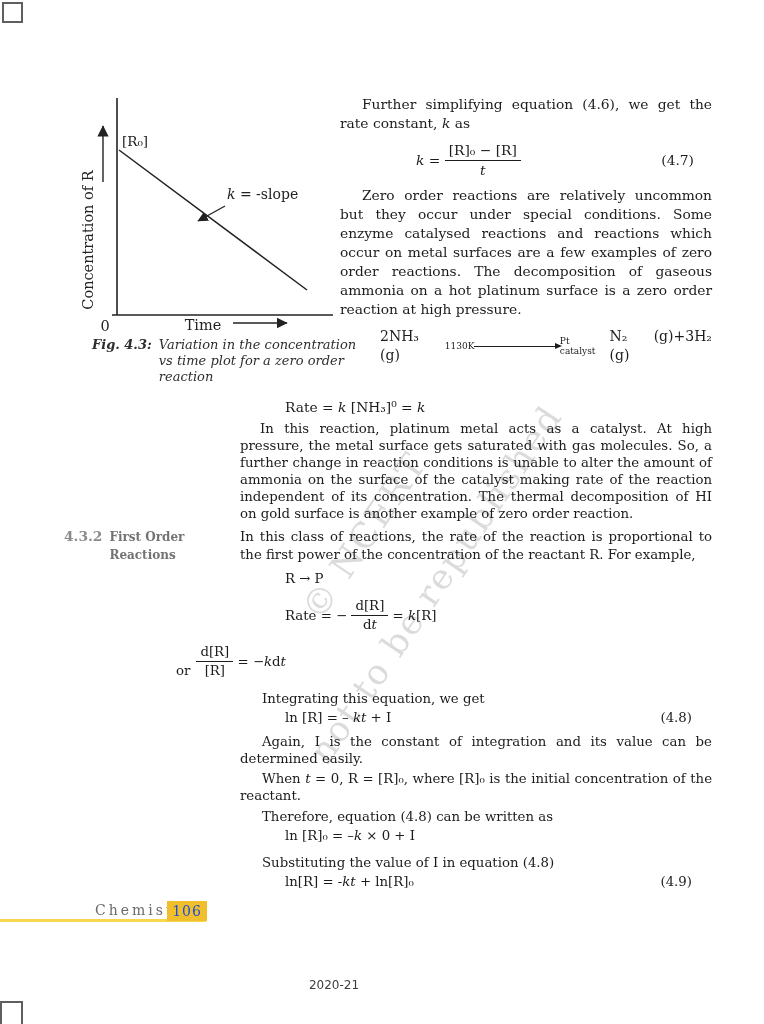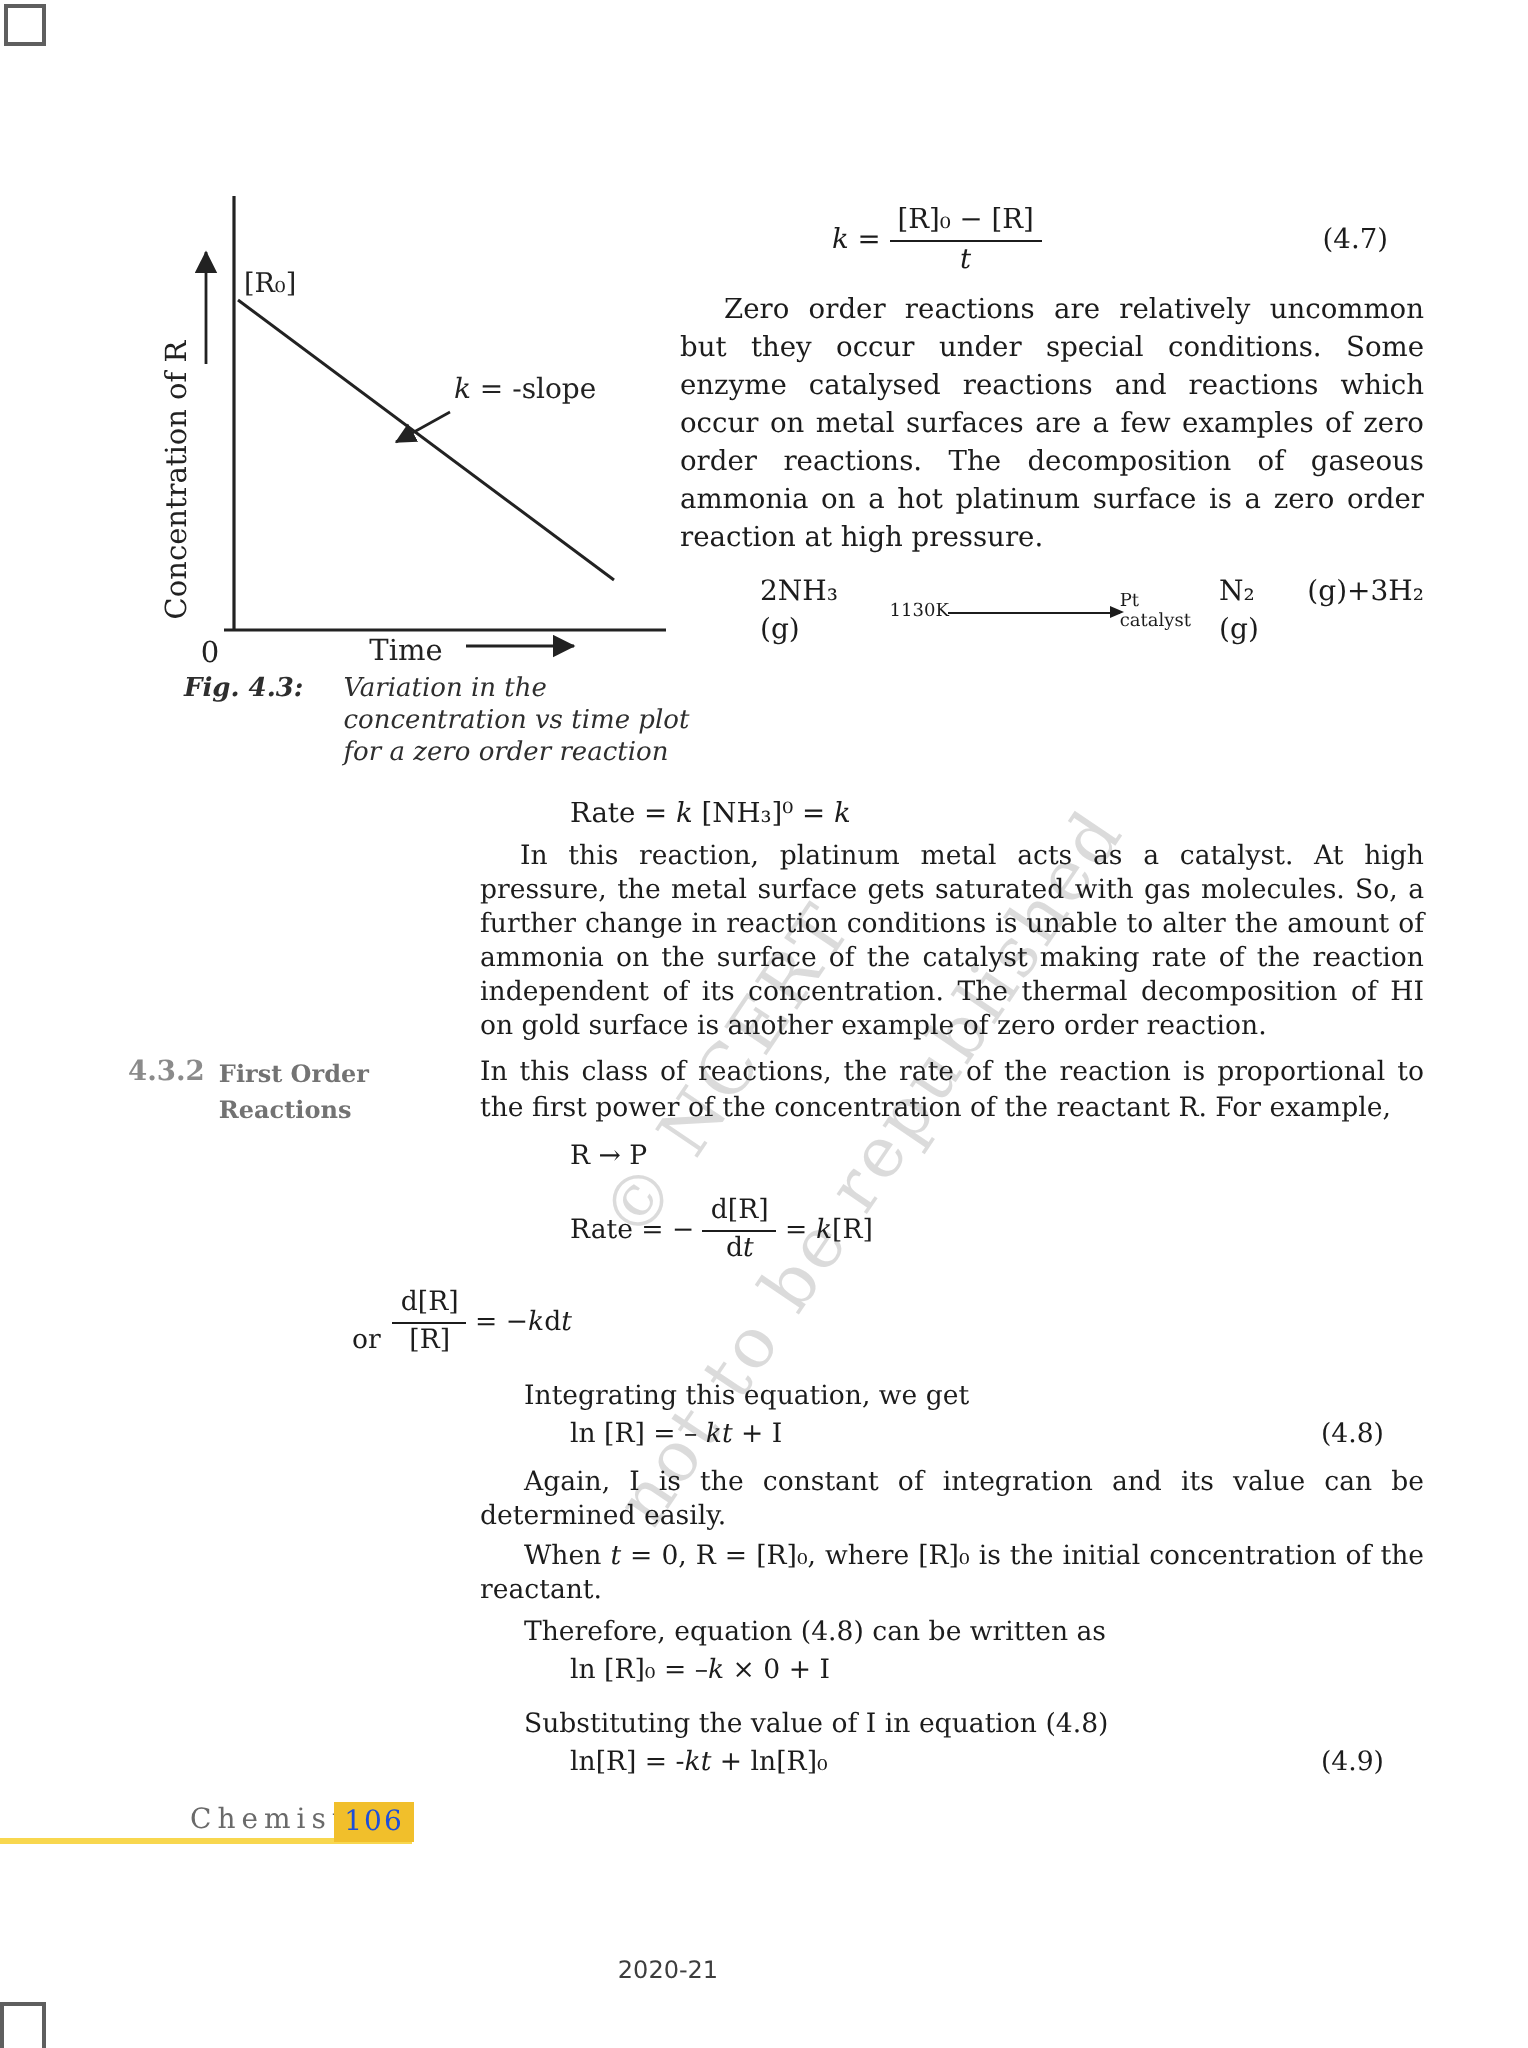--- a/index.html
+++ b/index.html
@@ -15,21 +15,21 @@
     display:flex;flex-direction:column;align-items:center;justify-content:center;gap:46px;
     transform:rotate(-56deg);color:#bfbfbf;opacity:.55;font-size:35px;white-space:nowrap;
     letter-spacing:2px;z-index:0;pointer-events:none;}
 
   .layer{position:absolute;z-index:1;}
 
   
   #figure-plot{left:55px;top:90px;width:285px;height:245px;}
   #figure-plot svg{width:100%;height:100%;}
   #figure-plot text{font-family:"DejaVu Serif",serif;fill:#222;}
-  #fig-caption{left:92px;top:337px;width:275px;display:flex;gap:20px;
+  #fig-caption{left:92px;top:337px;width:275px;display:flex;gap:7px;
     font-size:13px;font-style:italic;color:#2e2e2e;line-height:16px;}
   #fig-caption .cap-label{font-weight:bold;white-space:nowrap;}
   #fig-caption .cap-text{width:200px;}
 
   
   #col-right{left:340px;top:93px;width:372px;font-size:13.8px;line-height:19px;text-align:justify;}
   .indent{text-indent:22px;}
   .eq-row{display:flex;align-items:center;padding-right:18px;}
   .frac{display:inline-flex;flex-direction:column;align-items:center;vertical-align:middle;line-height:1.25;}
   .frac .num{padding:0 4px 1px 4px;border-bottom:1.2px solid #1c1c1c;}
@@ -109,20 +109,21 @@
       <text x="148" y="240" font-size="14.5" text-anchor="middle">Time</text>
     </svg>
   </div>
 
   <div id="fig-caption" class="layer">
     <span class="cap-label">Fig. 4.3:</span>
     <span class="cap-text">Variation in the concentration vs time plot for a zero order reaction</span>
   </div>
 
   <div id="col-right" class="layer">
+    <p class="indent" style="margin:2px 0 0 0;"><span>Further simplifying equation (4.6), we get the rate constant, </span><span class="it">k</span><span> as</span></p>
 
     <div id="eq47" class="eq-row">
       <span class="it">k</span>
       <span style="white-space:pre;"> = </span>
       <span class="frac">
         <span class="num">[R]₀ − [R]</span>
         <span class="den it">t</span>
       </span>
       <span class="eq-tag">(4.7)</span>
     </div>

